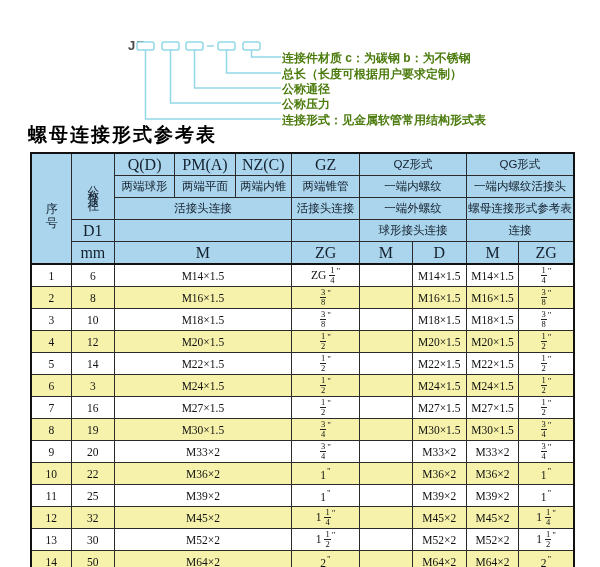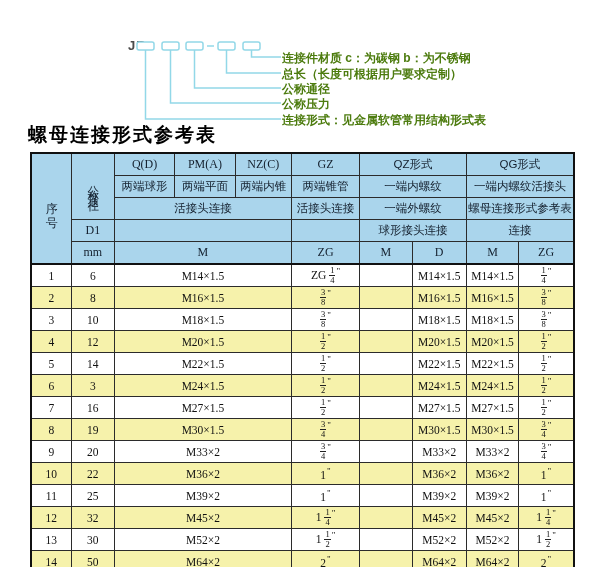--- a/index.html
+++ b/index.html
@@ -21,21 +21,21 @@
   .table-title{position:absolute;left:28px;top:122px;margin:0;font-size:19px;font-weight:bold;
                font-family:"Liberation Serif",serif;color:#000;letter-spacing:2px;}
 
   
   table.ref{position:absolute;left:30px;top:152px;width:545px;border-collapse:collapse;
             table-layout:fixed;border:2px solid #111;}
   table.ref th,table.ref td{border:1px solid #2b2b2b;padding:0 1px;text-align:center;
             overflow:hidden;white-space:nowrap;}
   table.ref thead th{background:#aad5ec;font-size:11.5px;font-weight:normal;color:#14202e;height:21px;}
   table.ref thead{border-bottom:2px solid #111;}
-  table.ref thead th.lat{font-family:"Liberation Serif",serif;font-size:12px;}
+  table.ref thead th.lat{font-family:"Liberation Serif",serif;font-size:16px;}
   table.ref td{height:21px;font-family:"Liberation Serif",serif;font-size:11.5px;color:#111;background:#fff;}
   table.ref tr.alt td{background:#f6f2ab;}
   th.vert span{writing-mode:vertical-lr;text-orientation:upright;letter-spacing:5px;}
   th.vert.seq span{letter-spacing:16px;font-size:12px;}
 
   
   .frac{display:inline-block;vertical-align:-4px;text-align:center;line-height:1.05;font-size:8.5px;}
   .frac .num{display:block;border-bottom:1px solid #222;padding:0 1px;}
   .frac .den{display:block;}
   .q{font-size:9px;vertical-align:5px;margin-left:1px;}

